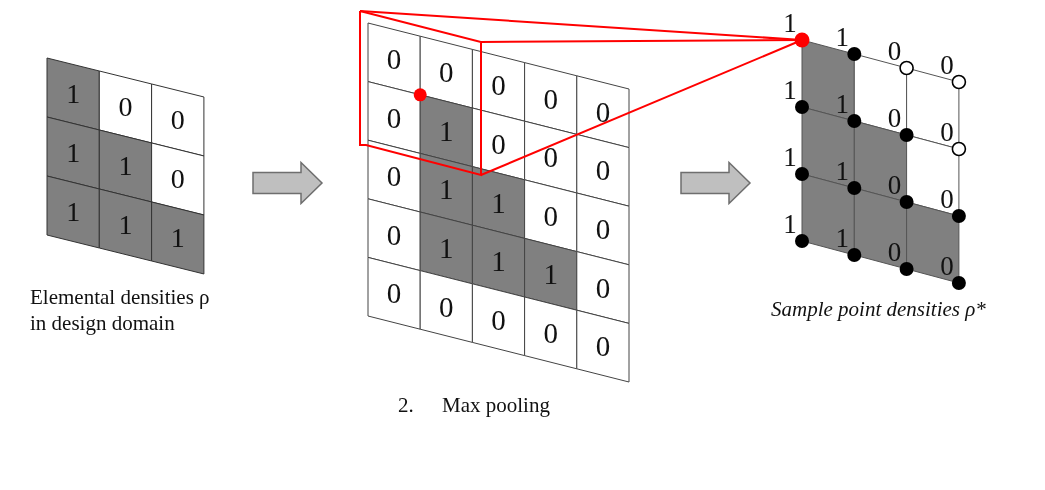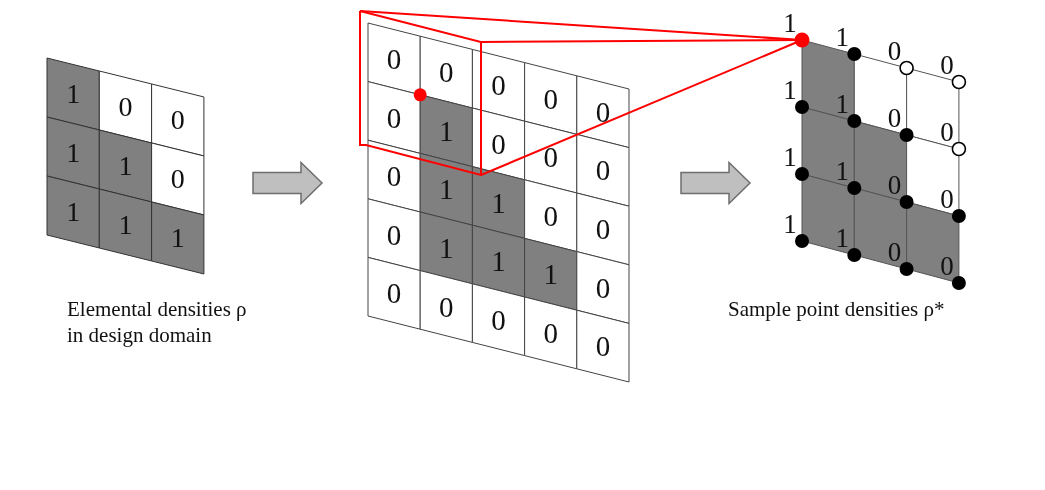--- a/index.html
+++ b/index.html
@@ -8,23 +8,23 @@
   .caption {
     position: absolute;
     font-family: "Liberation Serif", serif;
     font-size: 21px;
     line-height: 26px;
     color: #111;
     white-space: nowrap;
   }
   .caption .line { display: block; }
   .caption .num { display: inline-block; width: 44px; }
-  #cap-left { left: 30px; top: 296px; margin-left: 37px; }
+  #cap-left { left: 30px; top: 284px; }
   #cap-mid { left: 398px; top: 393px; line-height: 25px; }
-  #cap-right { left: 728px; top: 296px; }
+  #cap-right { left: 771px; top: 296px; font-style: italic; }
   svg text { font-family: "Liberation Serif", serif; }
 </style>
 </head>
 <body>
 
 <svg id="canvas" width="1045" height="490">
   <g id="g-left">
       <polygon points="47,58 99.3,70.99171974522292 99.3,129.99171974522292 47,117" fill="#808080" stroke="#333" stroke-width="1"></polygon>
       <text x="73.15" y="102.99585987261146" text-anchor="middle" font-size="28" fill="#111">1</text>
       <polygon points="99.3,70.99171974522292 151.6,83.98343949044586 151.6,142.98343949044585 99.3,129.99171974522292" fill="#ffffff" stroke="#333" stroke-width="1"></polygon>
@@ -155,17 +155,20 @@
       <circle cx="958.9" cy="282.9732484076433" r="7" fill="#000000"></circle>
     </g>
 </svg>
 
 <div class="caption" id="cap-left">
   <span class="line">Elemental densities ρ</span>
   <span class="line">in design domain</span>
 </div>
 
 <div class="caption" id="cap-mid">
+  <span class="line">
+    <span class="num">2.</span><span>Max pooling</span>
+  </span>
 </div>
 
 <div class="caption" id="cap-right">
   <span class="line">Sample point densities ρ*</span>
 </div>
 
 </body></html>

